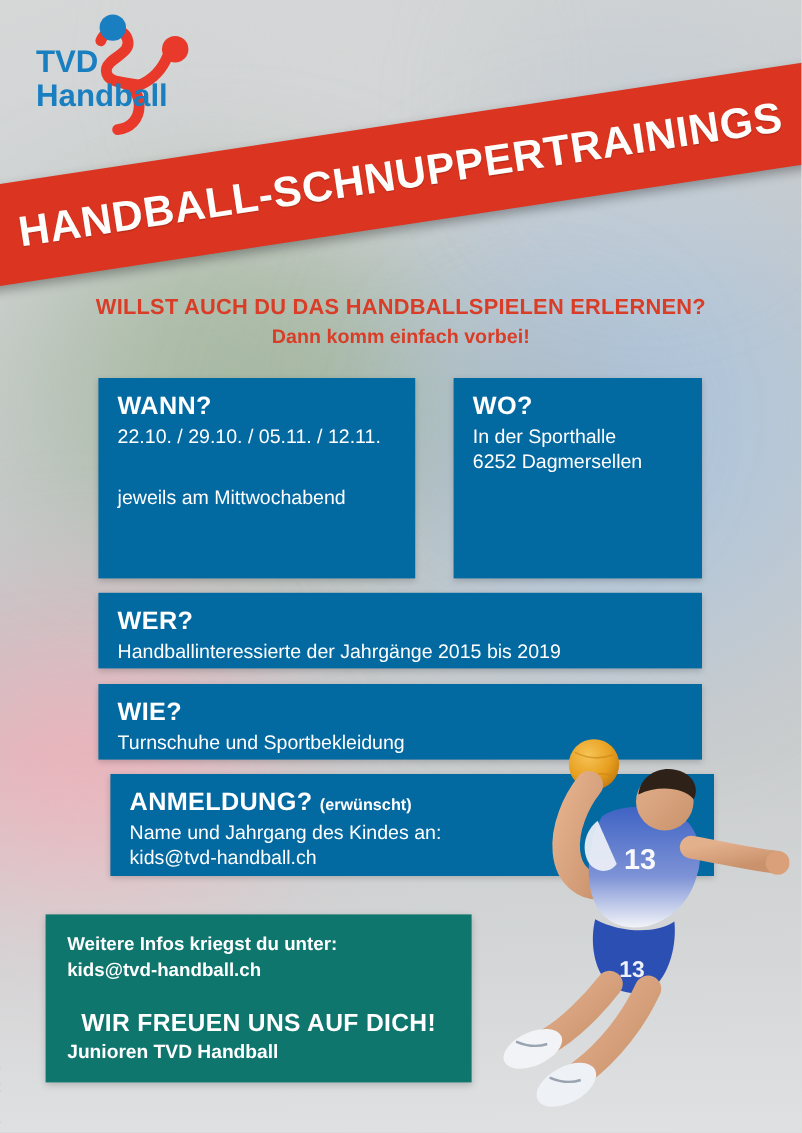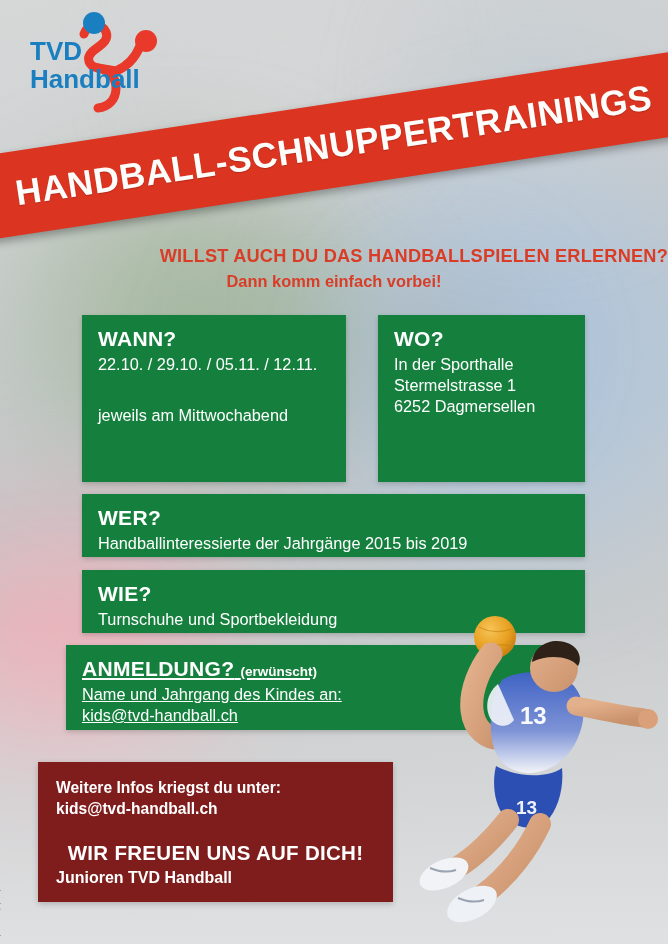--- a/index.html
+++ b/index.html
@@ -72,53 +72,53 @@
   }
 
   
   .subhead{
     position:absolute; z-index:6;
     left:0; right:0; top:244px;
     text-align:center;
     color:#d93d27;
     line-height:1.32;
   }
-  .subhead .l1{ font-size:18.2px; font-weight:600; letter-spacing:.2px; display:block;text-align:right; }
+  .subhead .l1{ font-size:18.2px; font-weight:600; letter-spacing:.2px; display:block; }
   .subhead .l2{ font-size:16.4px; font-weight:600; display:block; margin-top:3px; }
 
   
   .player{ position:absolute; z-index:7; left:408px; top:606px; width:250px; height:338px; }
   .player svg{ display:block; width:250px; height:338px; }
 
   
   .box{
     position:absolute; z-index:6;
-    background:#15803d;
+    background:#0369a1;
     color:#ffffff;
     padding:12px 16px 14px 16px;
     box-shadow:0 2px 5px rgba(0,0,0,.18);
   }
   .box h3{
     font-size:21px; font-weight:bold; letter-spacing:.3px;
     margin-bottom:2px; line-height:1.18;
   }
   .box h3 .sub{ font-size:13.5px; font-weight:bold; letter-spacing:0; }
   .box p{ font-size:16.3px; line-height:1.30; font-weight:500; }
   .box p.gap{ margin-top:30px; }
 
   #box-wann{ left:82px; top:315px; width:264px; height:167px; }
   #box-wo  { left:378px; top:315px; width:207px; height:167px; }
   #box-wer { left:82px; top:494px; width:503px; height:63px; }
   #box-wie { left:82px; top:570px; width:503px; height:63px; }
-  #box-anm { left:66px; top:645px; width:503px; height:85px;text-decoration:underline; }
+  #box-anm { left:92px; top:645px; width:503px; height:85px; }
 
   #box-rot{
     position:absolute; z-index:8;
     left:38px; top:762px; width:355px; height:140px;
-    background:#7f1d1d; color:#fff;
+    background:#0f766e; color:#fff;
     padding:16px 18px;
     box-shadow:0 2px 6px rgba(0,0,0,.20);
   }
   #box-rot p{ font-size:15.6px; line-height:1.33; font-weight:600; }
   #box-rot .big{ font-size:20.5px; font-weight:bold; letter-spacing:.3px; margin-top:20px;text-align:center; }
   #box-rot .small{ font-size:16px; font-weight:600; }
 
   
   .credit{
     position:absolute; z-index:9;
@@ -228,21 +228,20 @@
 
   <div class="box" id="box-wann">
     <h3>WANN?</h3>
     <p>22.10. / 29.10. / 05.11. / 12.11.</p>
     <p class="gap">jeweils am Mittwochabend</p>
   </div>
 
   <div class="box" id="box-wo">
     <h3>WO?</h3>
     <p>In der Sporthalle</p>
-    <p>Stermelstrasse 1</p>
     <p>6252 Dagmersellen</p>
   </div>
 
   <div class="box" id="box-wer">
     <h3>WER?</h3>
     <p>Handballinteressierte der Jahrgänge 2015 bis 2019</p>
   </div>
 
   <div class="box" id="box-wie">
     <h3>WIE?</h3>

